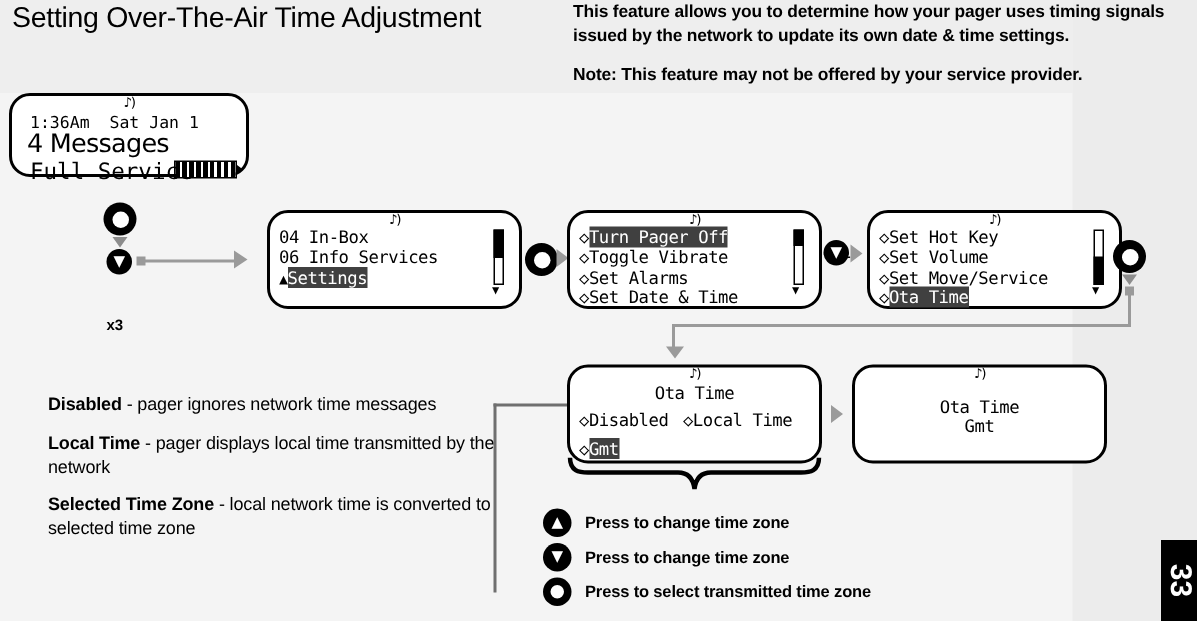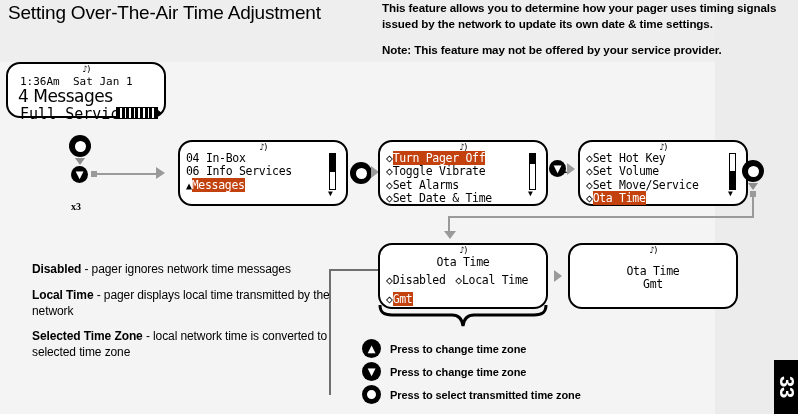--- a/index.html
+++ b/index.html
@@ -28,21 +28,21 @@
   .pager{
     position:absolute;box-sizing:border-box;
     border:2.2px solid #000;border-radius:14px;background:#fff;
     font-family:"DejaVu Sans Mono", monospace;
   }
   .pager .spk{
     position:absolute;top:1px;left:50%;transform:translateX(-50%);
     font-size:9px;line-height:9px;letter-spacing:-1px;font-family:"DejaVu Sans", sans-serif;
   }
   .rowtxt{font-size:11.5px;line-height:13.2px;white-space:pre;letter-spacing:-0.3px;}
-  .hl{background:#c2410c;color:#fff;}
+  .hl{background:#404040;color:#fff;}
 
   
   #screen-standby{left:6px;top:62px;width:160px;height:56px;}
   #screen-standby .line1{position:absolute;left:12px;top:11px;font-size:11px;white-space:pre;}
   #screen-standby .line2{position:absolute;left:10px;top:22px;font-size:17px;font-family:"DejaVu Sans", sans-serif;letter-spacing:-0.5px;}
   #screen-standby .line3{position:absolute;left:12px;top:41px;font-size:15px;white-space:pre;}
   .sigbar{position:absolute;right:6px;top:43px;width:40px;height:10px;border:1.6px solid #000;
           background:repeating-linear-gradient(90deg,#000 0 3px,#fff 3px 4.6px);}
   .sigbar:after{content:"";position:absolute;right:-5px;top:2px;border-left:4px solid #000;
           border-top:3px solid transparent;border-bottom:3px solid transparent;}
@@ -132,31 +132,31 @@
   <div class="sigbar"></div>
 </div>
 
 <div class="btn btn-select" style="left:69px;top:135px;">
   <div class="ring"></div>
 </div>
 <div class="tri-down-sm" style="left:75px;top:158px;"></div>
 <div class="btn btn-arrow" style="left:71px;top:166px;">
   <span>▼</span>
 </div>
-<div class="mult" style="left:71px;top:185px;font-family:Liberation Serif, serif;">x3</div>
+<div class="mult" style="left:71px;top:196px;">x3</div>
 <div class="sq" style="left:91px;top:171px;"></div>
 <div class="hline" style="left:96px;top:173px;width:60px;"></div>
 <div class="tri-hollow" style="left:156px;top:167px;border-left:9px solid #9a9a9a;border-top:6px solid transparent;border-bottom:6px solid transparent;"></div>
 
 <div class="pager listscreen" id="screen-mainmenu">
   <div class="spk">♪)</div>
   <div class="rows">
     <span class="r rowtxt"><span>04 </span><span>In-Box</span></span>
     <span class="r rowtxt"><span>06 </span><span>Info Services</span></span>
-    <span class="r rowtxt"><span style="font-size:10px;">▲</span><span class="hl">Messages</span></span>
+    <span class="r rowtxt"><span style="font-size:10px;">▲</span><span class="hl">Settings</span></span>
   </div>
   <div class="scroll">
     <div class="track"></div>
     <div class="thumb" style="top:0px;height:19px;"></div>
     <div class="arrow">▼</div>
   </div>
 </div>
 
 <div class="btn btn-select" style="left:350px;top:162px;">
   <div class="ring"></div>

